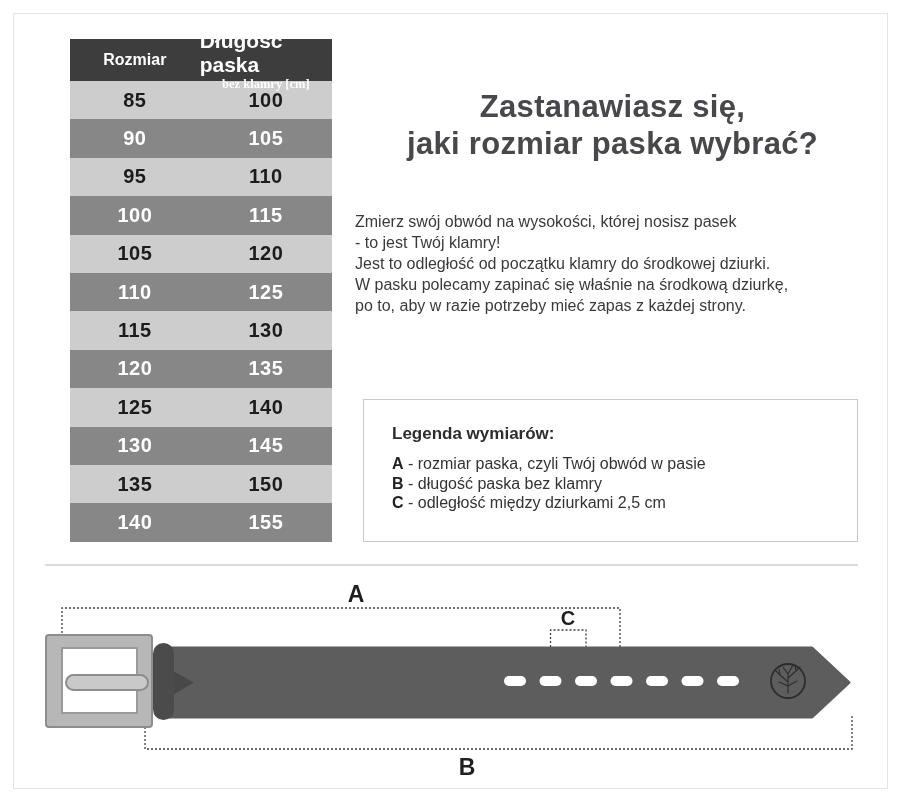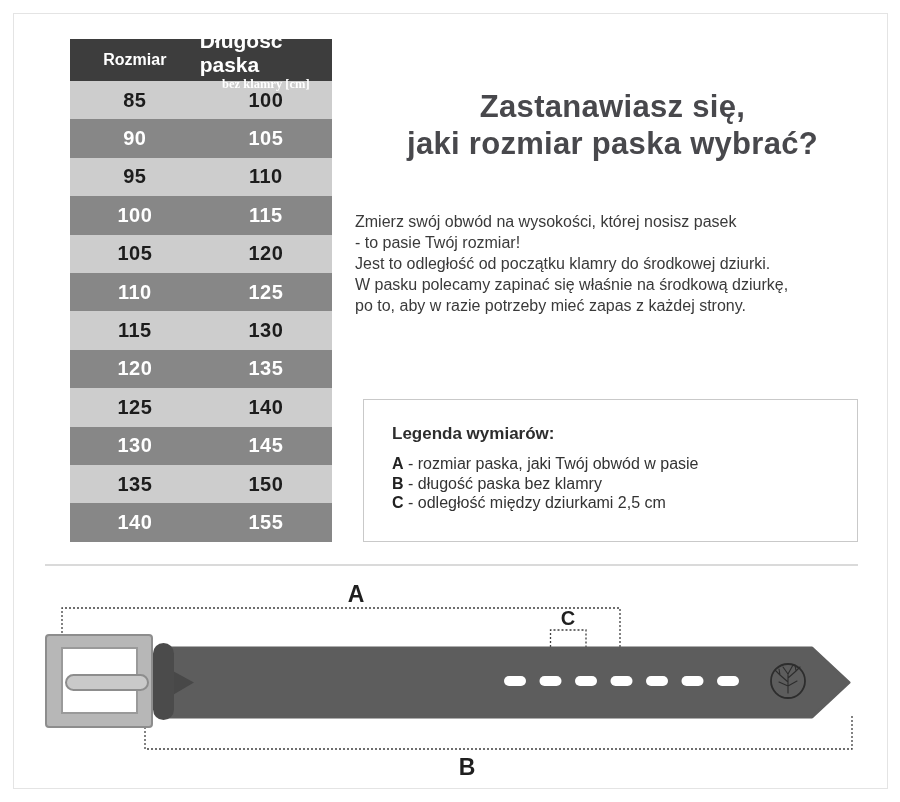--- a/index.html
+++ b/index.html
@@ -105,29 +105,29 @@
   </div>
 </div>
 
 <div class="heading">
   <div>Zastanawiasz się,</div>
   <div>jaki rozmiar paska wybrać?</div>
 </div>
 
 <div class="intro">
   <div>Zmierz swój obwód na wysokości, której nosisz pasek</div>
-  <div>- to pasie Twój rozmiar!</div>
+  <div>- to jest Twój klamry!</div>
   <div>Jest to odległość od początku klamry do środkowej dziurki.</div>
   <div>W pasku polecamy zapinać się właśnie na środkową dziurkę,</div>
   <div>po to, aby w razie potrzeby mieć zapas z każdej strony.</div>
 </div>
 
 <div class="legend-box">
   <div class="legend-title">Legenda wymiarów:</div>
-  <div class="legend-item"><span class="legend-key">A</span> <span>- rozmiar paska, jaki Twój obwód w pasie</span></div>
+  <div class="legend-item"><span class="legend-key">A</span> <span>- rozmiar paska, czyli Twój obwód w pasie</span></div>
   <div class="legend-item"><span class="legend-key">B</span> <span>- długość paska bez klamry</span></div>
   <div class="legend-item"><span class="legend-key">C</span> <span>- odległość między dziurkami 2,5 cm</span></div>
 </div>
 
 <div class="divider"></div>
 
 <svg class="belt-diagram" viewBox="0 0 900 227">
 
   <path d="M62,58 V33 H620 V100" fill="none" stroke="#3f3f3f" stroke-width="1.3" stroke-dasharray="2 2"></path>
   <text class="dim-label" x="356" y="27" font-size="23" text-anchor="middle">A</text>

